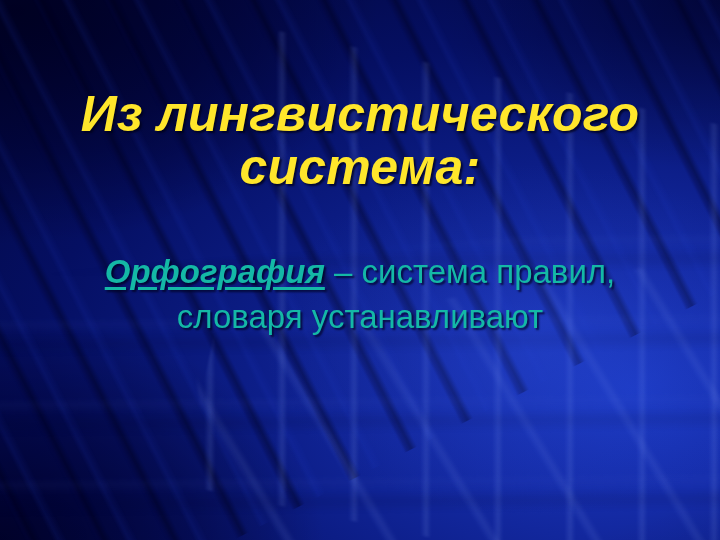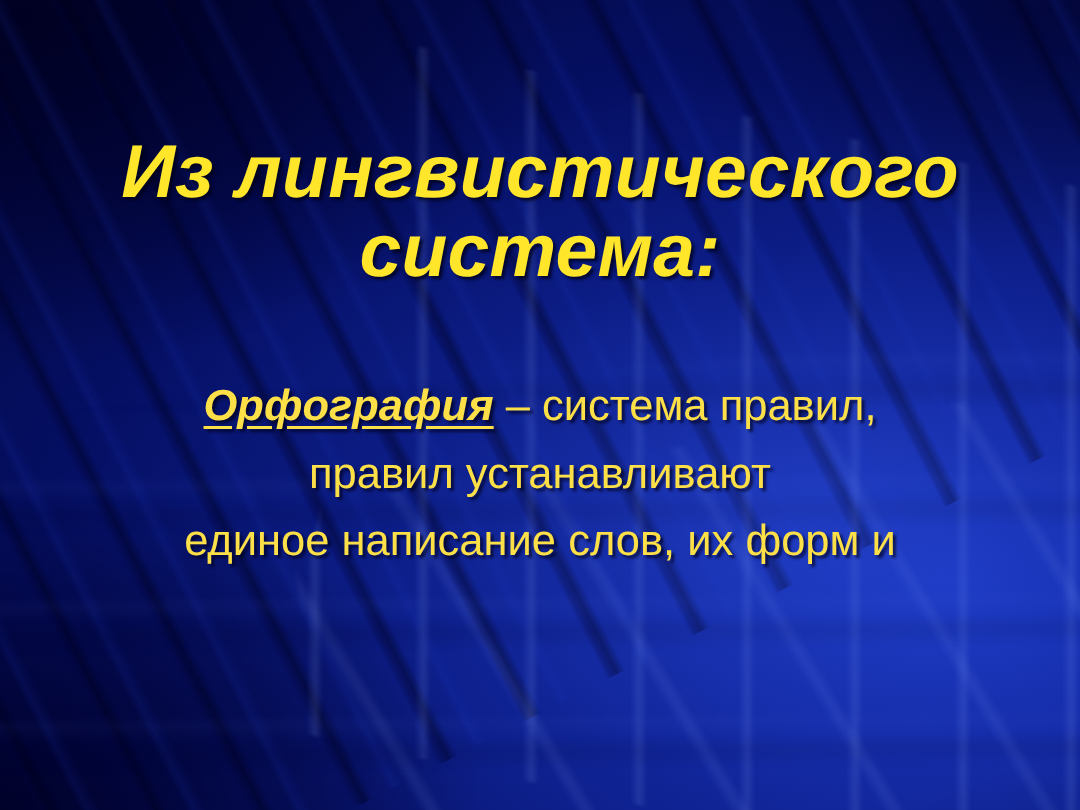--- a/index.html
+++ b/index.html
@@ -153,22 +153,22 @@
   }
 
   .body-block {
     position: absolute;
     top: 249px;
     left: 10px;
     width: 700px;
     text-align: center;
   }
   .body-line {
-    color: #fde047;
-    font-size: 29px;
+    color: #14b8a6;
+    font-size: 33px;
     font-weight: normal;
     line-height: 45px;
     white-space: nowrap;
     text-shadow: 2px 2px 2px rgba(0,0,30,0.72);
   }
   .term {
     font-weight: bold;
     font-style: italic;
     text-decoration: underline;
     text-underline-offset: 4px;
@@ -192,18 +192,17 @@
 
     <div class="title-block">
       <div class="title-line">Из лингвистического</div>
       <div class="title-line">система:</div>
     </div>
 
     <div class="body-block">
       <div class="body-line">
         <span class="term">Орфография</span><span> – </span><span>система правил,</span>
       </div>
-      <div class="body-line">правил устанавливают</div>
-      <div class="body-line">единое написание слов, их форм и</div>
+      <div class="body-line">словаря устанавливают</div>
     </div>
 
   </div>
 </div>
 
 </body></html>

